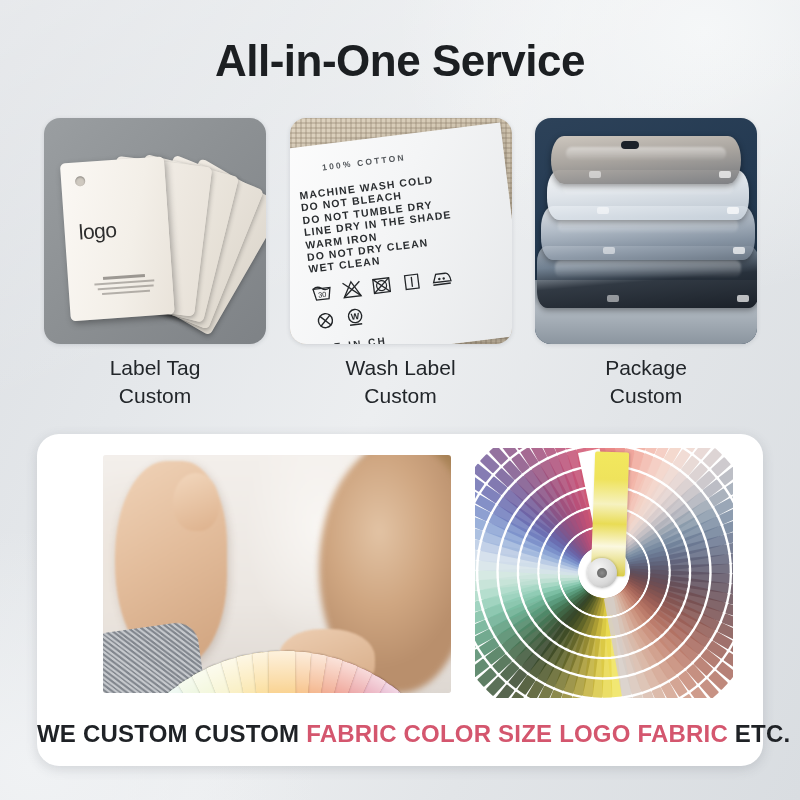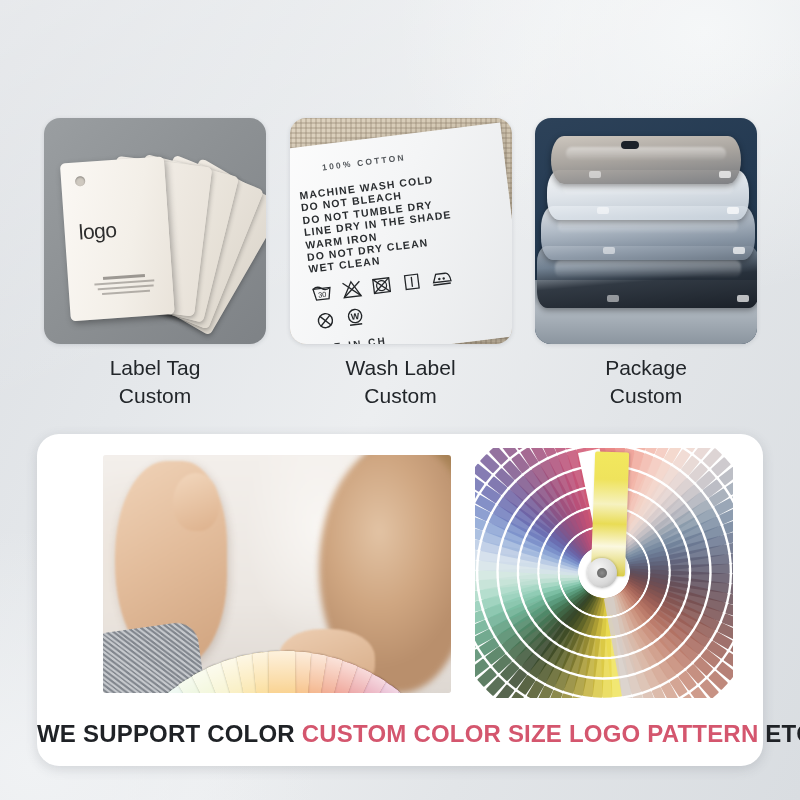--- a/index.html
+++ b/index.html
@@ -324,20 +324,21 @@
     color: #1f2226;
     white-space: nowrap;
   }
   .support-line .hl { color: #d4566e; }
 </style>
 </head>
 <body>
 
 <div class="poster">
 
+  <div class="title">All-in-One Service</div>
 
   <div class="panels">
 
     <div class="panel p-hangtag">
       <div class="tagstack">
         <div class="tag t5"></div>
         <div class="tag t4"></div>
         <div class="tag t3"></div>
         <div class="tag t2"></div>
         <div class="tag t1">
@@ -984,16 +985,16 @@
           <div class="wstrip" style="height: 18px; background: rgb(214, 205, 198); opacity: 0.88; transform: rotate(349.5deg) translateY(87.2px);"></div>
           <div class="wstrip" style="height: 18px; background: rgb(214, 205, 198); opacity: 0.86; transform: rotate(349.5deg) translateY(107.6px);"></div>
           <div class="wstrip" style="height: 18px; background: rgb(214, 205, 198); opacity: 0.85; transform: rotate(349.5deg) translateY(128px);"></div>
           <div style="position: absolute; left: 118px; top: 4px; width: 34px; height: 124px; background: linear-gradient(rgb(242, 232, 94) 0%, rgb(239, 227, 92) 22%, rgb(246, 242, 192) 42%, rgb(233, 220, 85) 58%, rgb(251, 248, 224) 76%, rgb(217, 204, 70) 100%); box-shadow: rgba(0, 0, 0, 0.18) 1px 0px 3px; z-index: 8; transform: rotate(2deg); border-radius: 2px;"></div>
           <div style="position: absolute; left: 129px; top: 0px; width: 22px; height: 126px; background: rgb(255, 255, 255); z-index: 7; transform: rotate(-12deg); transform-origin: 50% 100%;"></div>
         </div>
       <div class="wheel-hub"></div>
     </div>
 
     <div class="support-line">
-      <span>WE SUPPORT COLOR </span><span class="hl">CUSTOM COLOR SIZE LOGO PATTERN</span><span> ETC.</span>
+      <span>WE CUSTOM CUSTOM </span><span class="hl">FABRIC COLOR SIZE LOGO FABRIC</span><span> ETC.</span>
     </div>
   </div>
 </div>
 
 </body></html>

